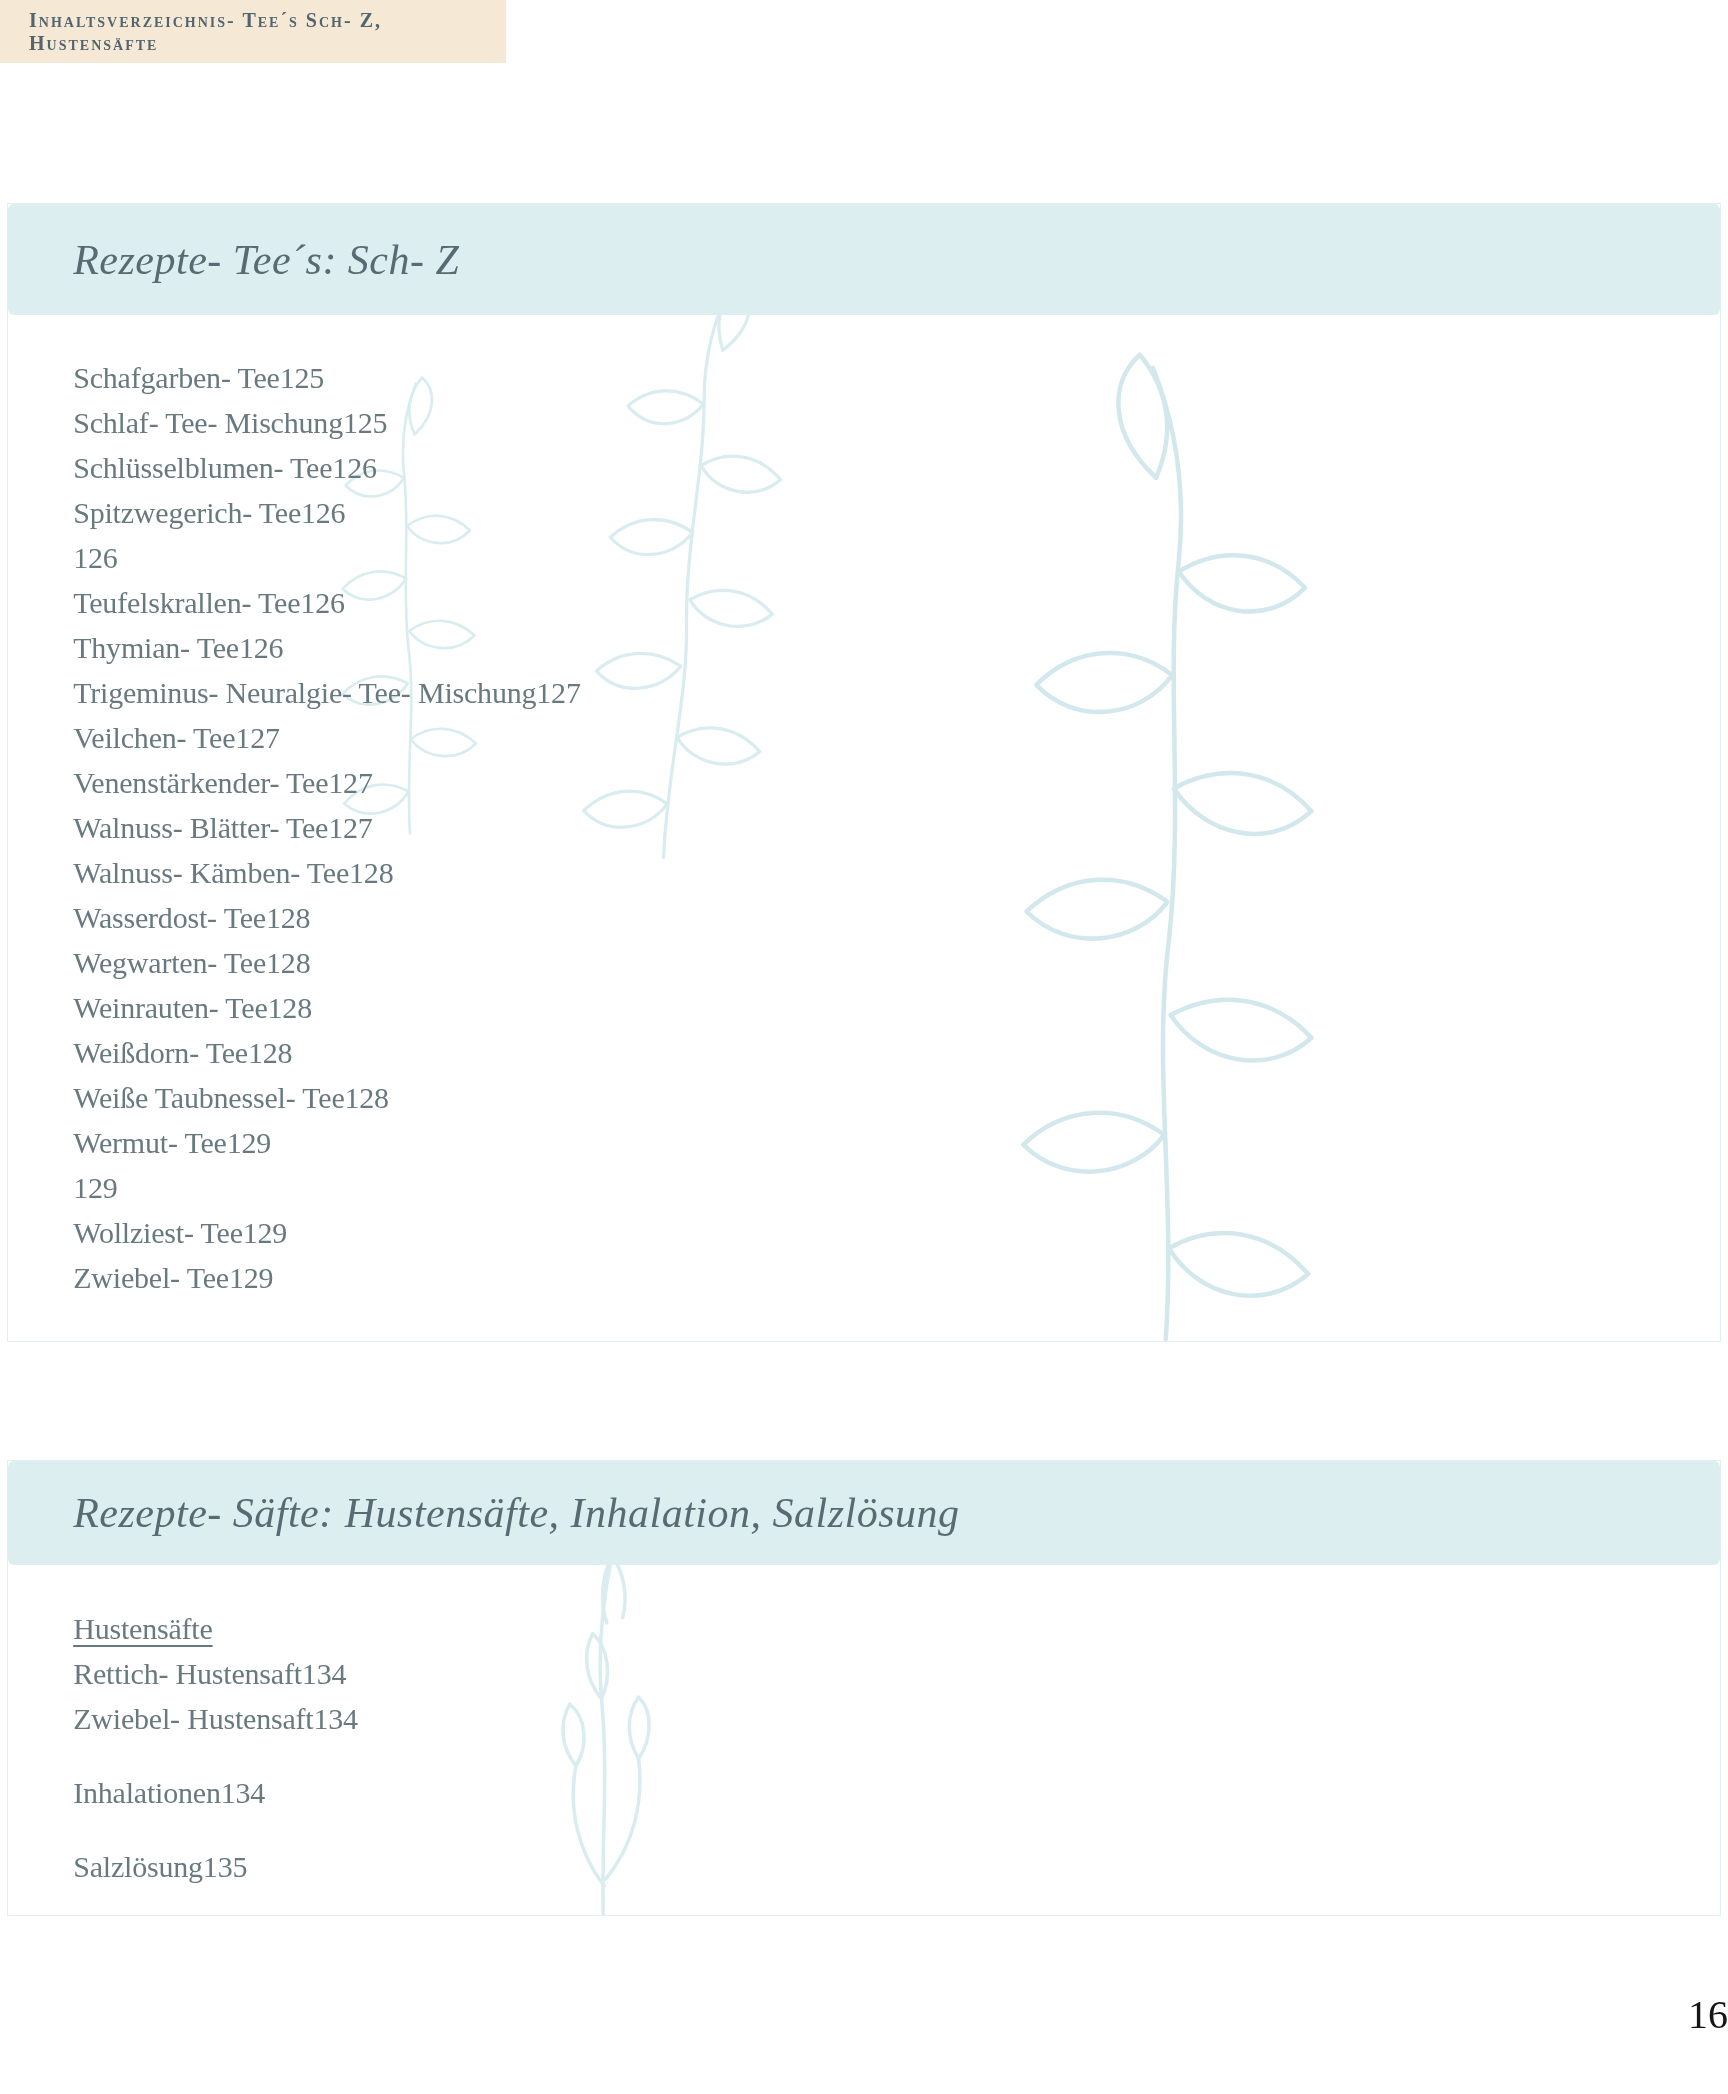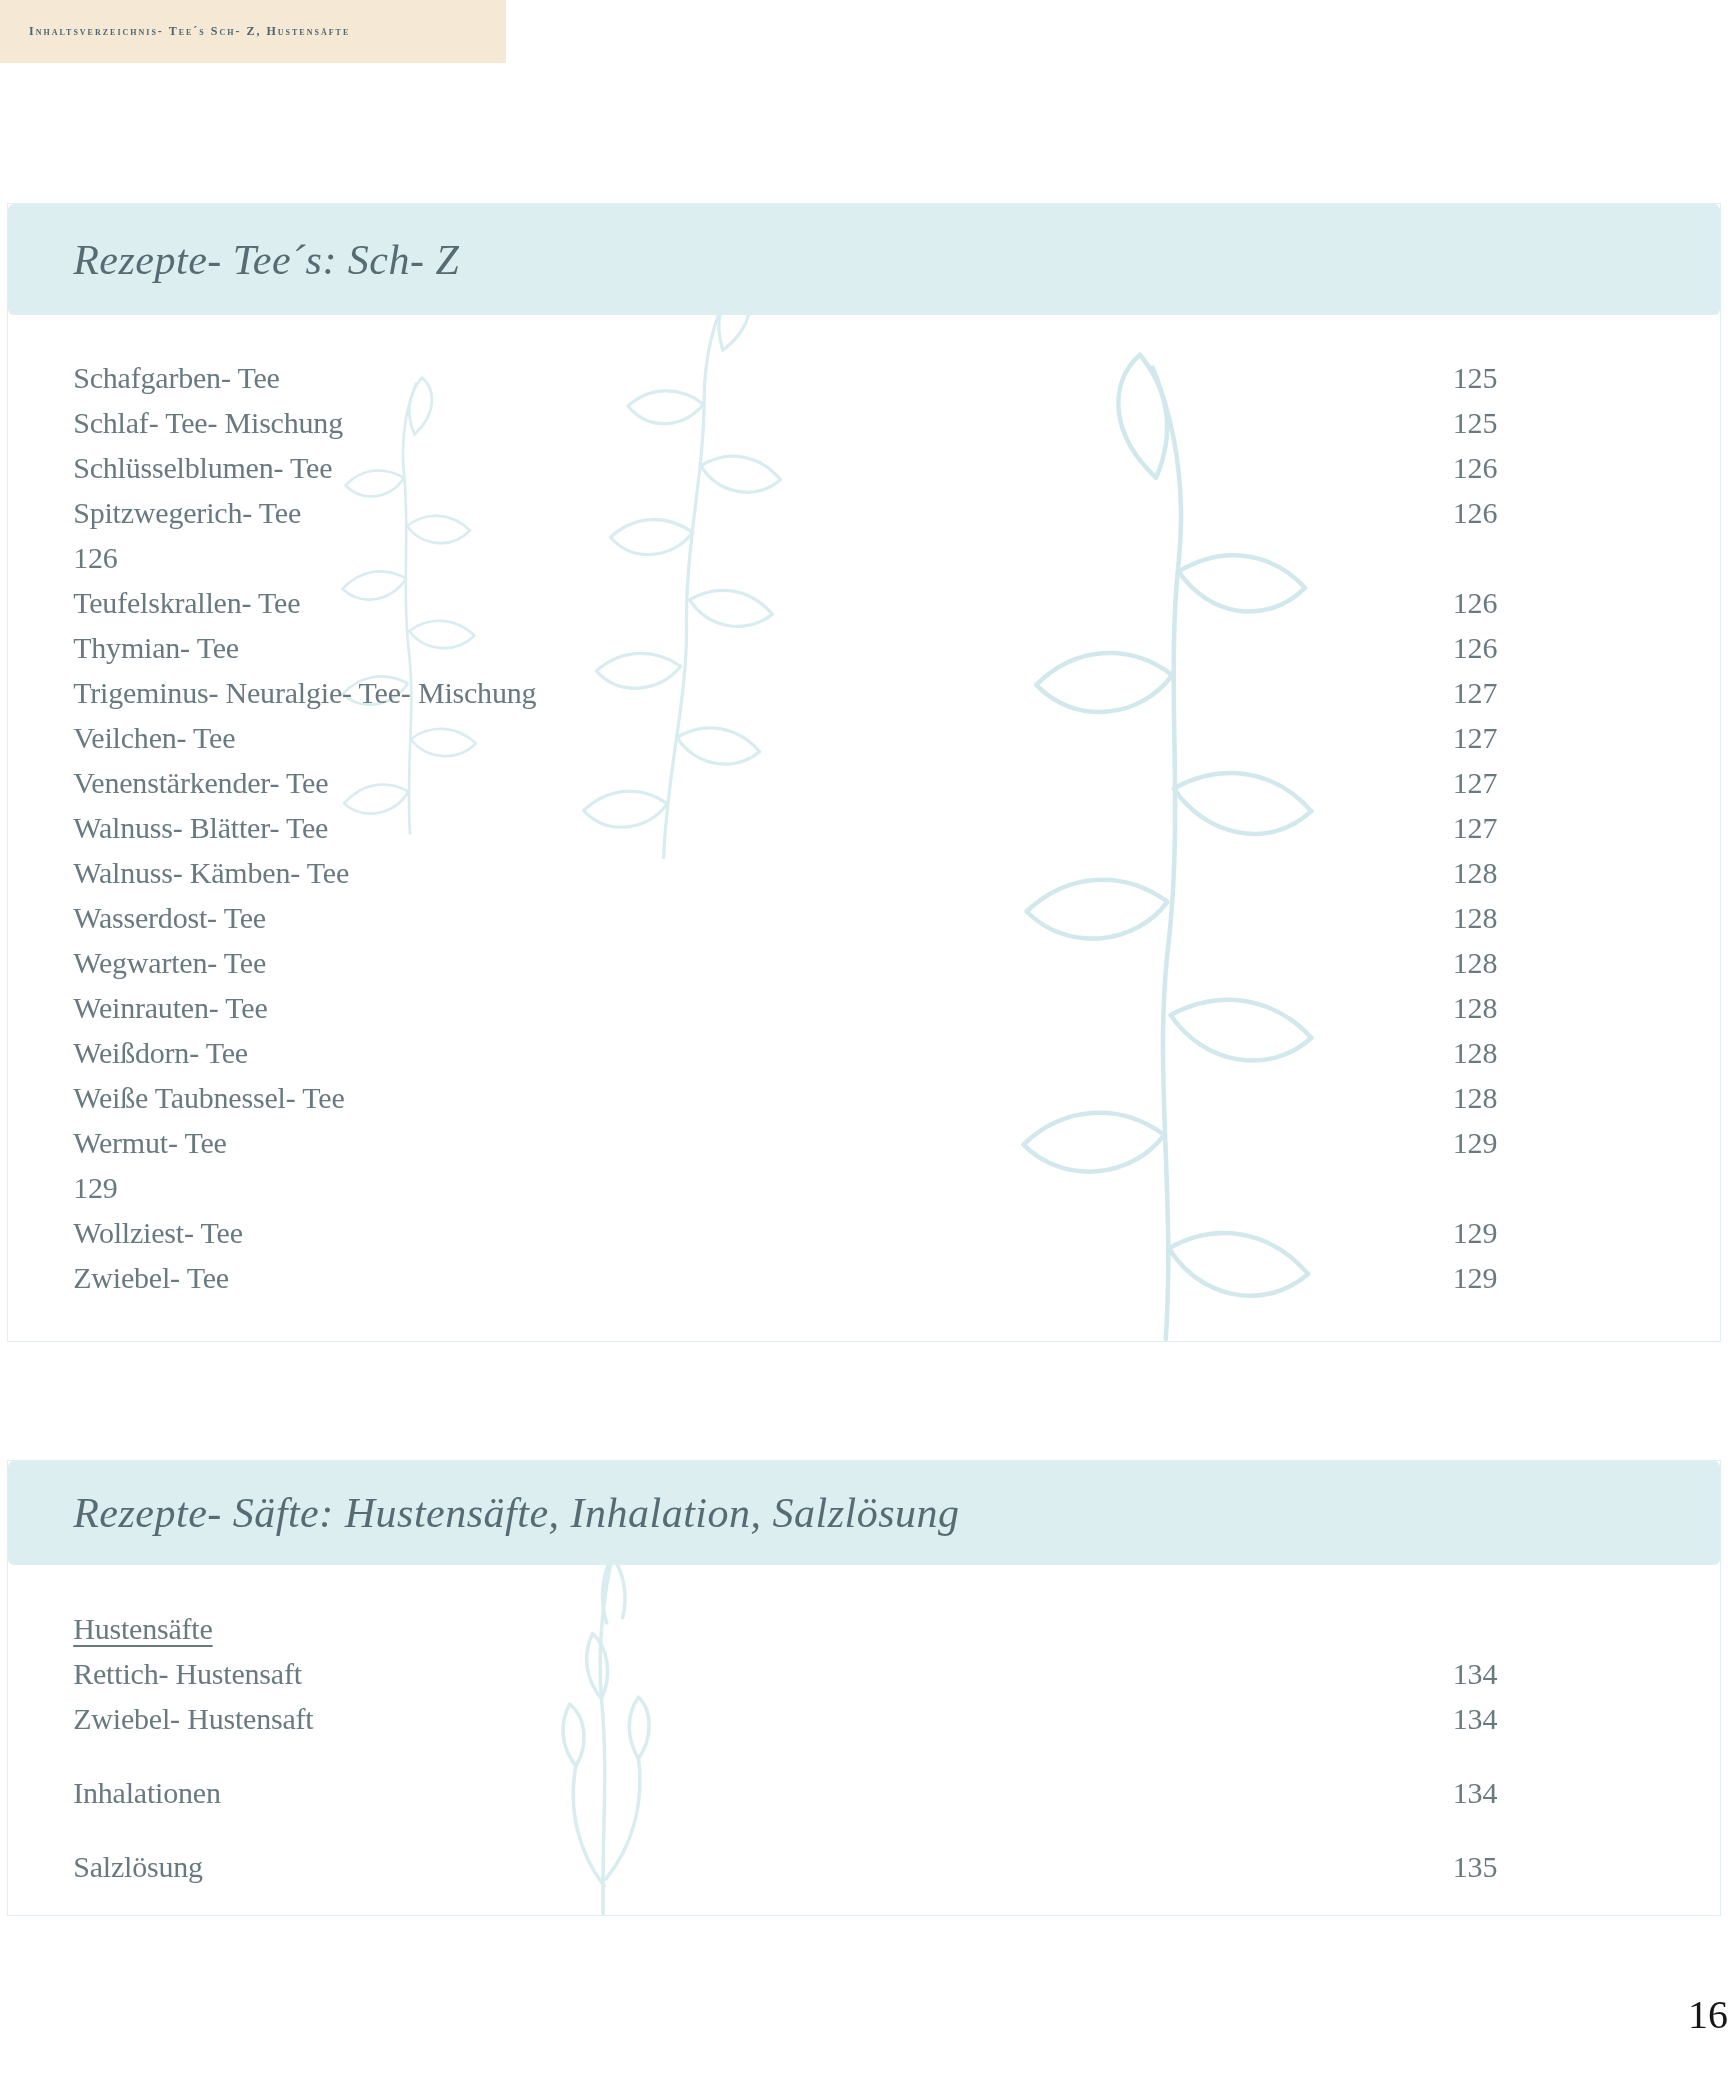--- a/index.html
+++ b/index.html
@@ -13,21 +13,21 @@
     --title-text:#566c72; --entry-text:#68797f; --panel-border:#e2eff2;
     --wm:#d9ecef; --wm-strong:#d2e8ec; --pagenum:#161616;
   }
 
   .badge {
     position:absolute; left:0; top:0; width:506px; height:63px;
     background:var(--badge-bg); display:flex; align-items:center; padding-left:29px;
   }
   .badge-text {
     font-variant:small-caps; letter-spacing:2px; font-weight:600;
-    font-size:12px; color:var(--badge-text);
+    font-size:20px; color:var(--badge-text);
   }
 
   .panel {
     position:absolute; left:7.2px; width:1714px; background:#fff;
     border:1.8px solid var(--panel-border); overflow:hidden;
   }
   .panel-tees   { top:203px;  height:1139px; }
   .panel-saefte { top:1460px; height:456px; }
 
   .panel-band {
@@ -40,21 +40,21 @@
   .panel-title {
     font-style:italic; font-weight:400; font-size:42px;
     color:var(--title-text); letter-spacing:0.5px;
   }
 
   .toc-list  { position:relative; list-style:none; padding:40px 223px 0 65px; }
   .toc-groups{ position:relative; padding:41px 223px 0 65px; }
   .toc-group + .toc-group { margin-top:29px; }
 
   .toc-row, .group-heading {
-    display:flex; justify-content:space-between;
+    display:flex; justify-content:flex-start;
     height:45px; line-height:45px;
     font-size:30px; color:var(--entry-text); letter-spacing:-0.2px;
   }
   .group-heading .underlined {
     text-decoration:underline; text-decoration-thickness:1.8px; text-underline-offset:6.3px;
   }
 
   .deco { position:absolute; pointer-events:none; }
   .deco-a { left:288px;  top:106px; width:225px; height:594px;  color:var(--wm);        --sw:3.5; }
   .deco-b { left:540px;  top:5.4px;   width:288px; height:720px;  color:var(--wm);        --sw:3.4; transform:rotate(6deg); }

